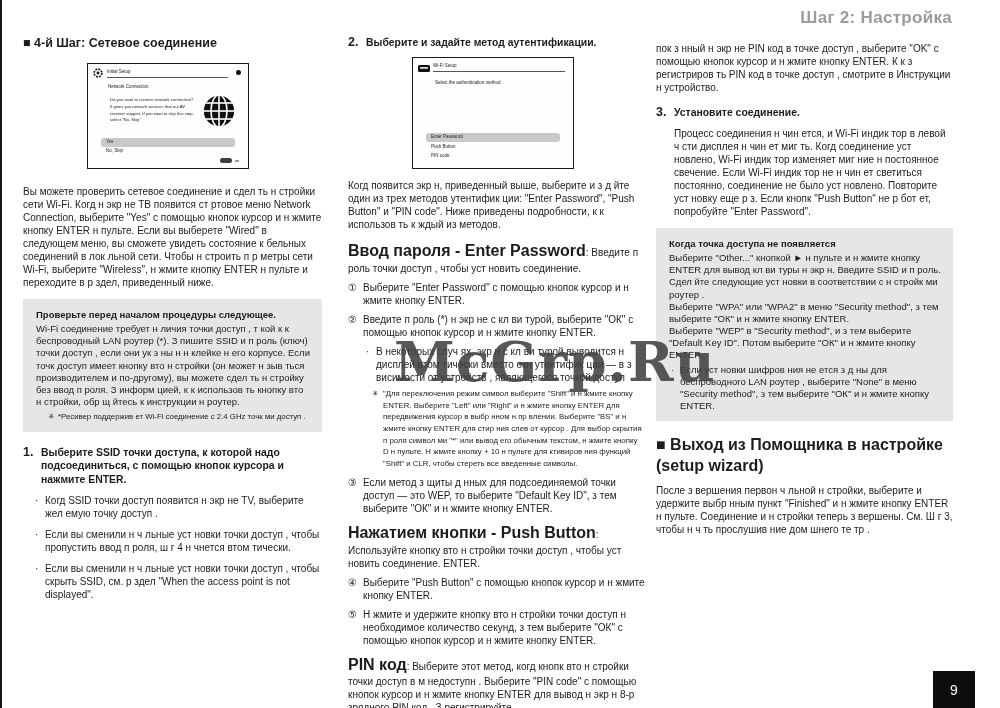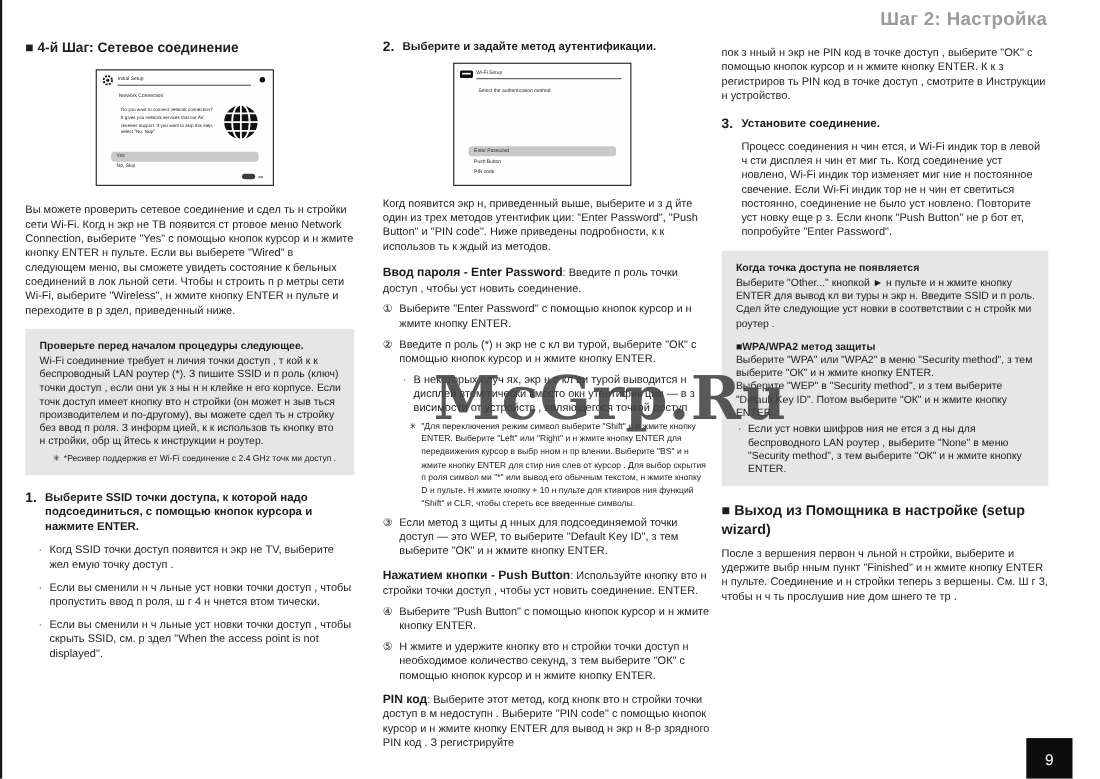--- a/index.html
+++ b/index.html
@@ -14,21 +14,21 @@
     font-size:17px; font-weight:bold; color:#9b9b9b; letter-spacing:0.3px;
   }
   .col { position:absolute; font-size:10px; line-height:1.3; }
   #col1 { left:23px; top:35px; width:299px; }
   #col2 { left:348px; top:32px; width:297px; }
   #col3 { left:656px; top:42px; width:297px; }
 
   .sec-head { font-weight:bold; font-size:12.5px; margin:0 0 12px 0; }
   .para { margin:0 0 10px 0; }
   .lead { margin:8px 0 6px 0; }
-  .lead b { font-size:11px; }
+  .lead b { font-size:16px; }
 
   .step { display:flex; margin:2px 0 7px 0; }
   .step-num { font-weight:bold; font-size:12.5px; width:18px; flex:none; }
   .step-head { font-weight:bold; font-size:10.4px; line-height:1.32; padding-top:2px; }
   .step3-body { margin:0 0 10px 18px; }
 
   .bullet { display:flex; margin:0 0 8px 12px; }
   .bullet-marker { width:10px; flex:none; color:#333; }
   .bullet-text { flex:1; }
 
@@ -41,21 +41,21 @@
   .fn .ref { width:11px; flex:none; }
 
   .note { background:#e6e6e6; padding:10px 12px 9px 13px; margin:4px 0 12px 0; font-size:9.5px; line-height:1.27; }
   .note-title { font-weight:bold; margin-bottom:2px; }
   .note-foot { display:flex; font-size:7.8px; line-height:1.4; margin-top:4px; padding-left:12px; }
   .note-foot .ref { width:10px; flex:none; }
   .note-sec-title { font-weight:bold; margin-top:9px; }
   .note-bullet { display:flex; margin-top:3px; }
   .note-bullet .bullet-marker { width:9px; padding-left:2px; }
 
-  .exit-head { font-weight:bold; font-size:13px; margin:14px 0 7px 0; }
+  .exit-head { font-weight:bold; font-size:16px; margin:14px 0 7px 0; }
 
   
   .dialog { position:relative; margin-left:64px; width:160px; border:1.5px solid #1a1a1a; background:#fefefe; }
   .dlg1 { height:104px; margin-bottom:16px; }
   .dlg2 { height:110px; margin-bottom:10px; }
   .dlg-title { position:absolute; font-size:4.5px; color:#222; white-space:nowrap; }
   .dlg-rule { position:absolute; height:1px; background:#555; }
   .dlg-sub { position:absolute; font-size:4.5px; color:#222; white-space:nowrap; }
   .dlg-bodyline { font-size:4.2px; line-height:1.6; white-space:nowrap; color:#222; }
   .dlg-gear { position:absolute; left:5px; top:4px; }
@@ -235,21 +235,20 @@
 
     <div class="step">
       <span class="step-num">3.</span>
       <span class="step-head">Установите соединение.</span>
     </div>
     <p class="para step3-body">Процесс соединения н чин ется, и Wi-Fi индик тор в левой ч сти дисплея н чин ет миг ть. Когд  соединение уст новлено, Wi-Fi индик тор изменяет миг ние н  постоянное свечение. Если Wi-Fi индик тор не н чин ет светиться постоянно, соединение не было уст новлено. Повторите уст новку еще р з. Если кнопк  "Push Button" не р бот ет, попробуйте "Enter Password".</p>
 
     <div class="note">
       <div class="note-title">Когда точка доступа не появляется</div>
       <div class="note-body">Выберите "Other..." кнопкой ► н  пульте и н жмите кнопку ENTER для вывод  кл ви туры н  экр н. Введите SSID и п роль. Сдел йте следующие уст новки в соответствии с н стройк ми роутер .</div>
-      <div class="note-sec-title">■WPA/WPA2 метод защиты</div>
       <div class="note-body">Выберите "WPA" или "WPA2" в меню "Security method", з тем выберите "ОК" и н жмите кнопку ENTER.</div>
       <div class="note-body">Выберите "WEP" в "Security method", и з тем выберите "Default Key ID". Потом выберите "ОК" и н жмите кнопку ENTER.</div>
       <div class="note-bullet">
         <span class="bullet-marker">·</span>
         <span class="bullet-text">Если уст новки шифров ния не ется з д ны для беспроводного LAN роутер , выберите "None" в меню "Security method", з тем выберите "ОК" и н жмите кнопку ENTER.</span>
       </div>
     </div>
 
     <div class="exit-head">■ Выход из Помощника в настройке (setup wizard)</div>
     <p class="para">После з вершения первон ч льной н стройки, выберите и удержите выбр нным пункт "Finished" и н жмите кнопку ENTER н  пульте. Соединение и н стройки теперь з вершены. См. Ш г 3, чтобы н ч ть прослушив ние дом шнего те тр .</p>

